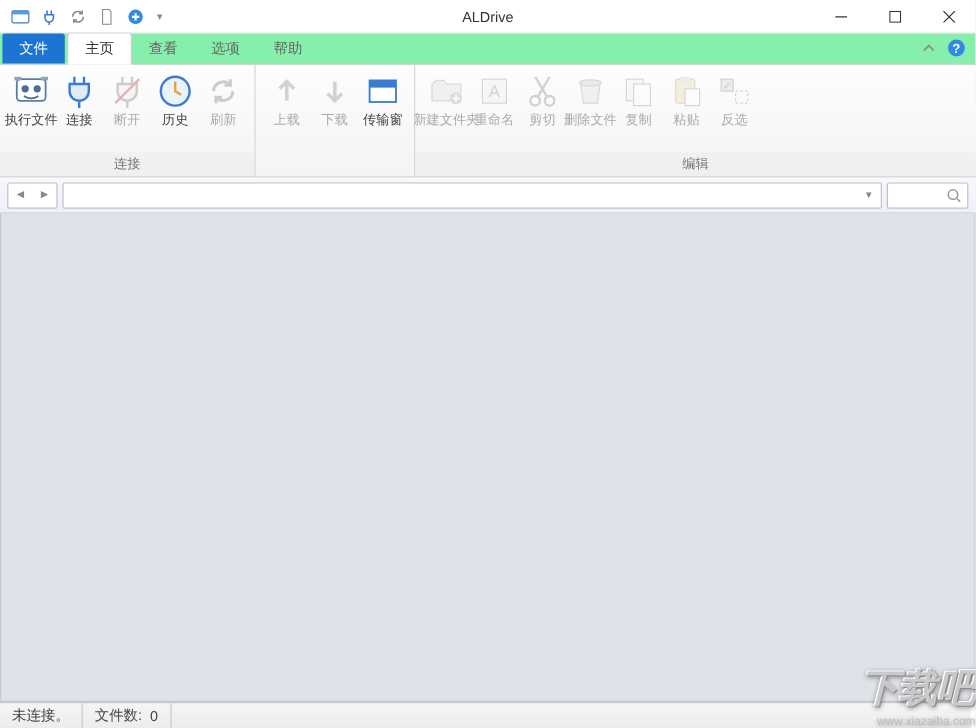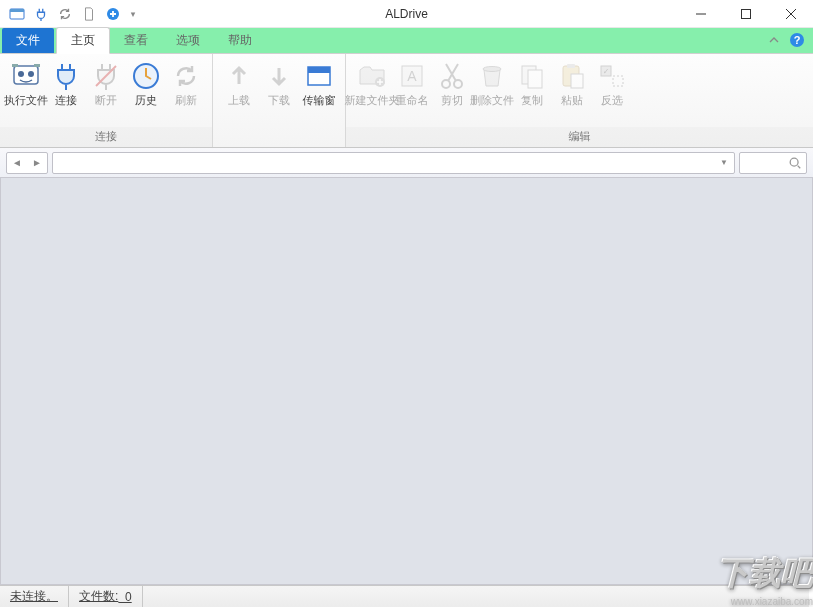--- a/index.html
+++ b/index.html
@@ -35,21 +35,21 @@
 .nav-arrows { display: flex; background: #fff; border: 1px solid #c0c0c8; border-radius: 2px; }
 .nav-arrow { width: 20px; height: 20px; display: flex; align-items: center; justify-content: center; cursor: pointer; color: #888; font-size: 10px; }
 .address { flex: 1; height: 22px; background: #fff; border: 1px solid #c0c0c8; border-radius: 2px; position: relative; }
 .address-drop { position: absolute; right: 2px; top: 2px; width: 16px; height: 16px; display: flex; align-items: center; justify-content: center; color: #888; font-size: 8px; cursor: pointer; }
 .searchbox { width: 68px; height: 22px; background: #fff; border: 1px solid #c0c0c8; border-radius: 2px; display: flex; align-items: center; justify-content: flex-end; padding-right: 4px; }
 
 
 .content { position: absolute; top: 178px; left: 0; right: 0; bottom: 22px; background: #dfe2e9; border: 1px solid #c8c8d0; border-top: none; }
 
 
-.statusbar { position: absolute; bottom: 0; left: 0; right: 4px; height: 22px; background: linear-gradient(#f5f5f5, #ececec); border-top: 1px solid #c8c8c8; display: flex; align-items: center; font-size: 12px; color: #444; text-decoration: underline; }
+.statusbar { position: absolute; bottom: 0; left: 0; right: 4px; height: 22px; background: linear-gradient(#f5f5f5, #ececec); border-top: 1px solid #c8c8c8; display: flex; align-items: center; font-size: 12px; color: #444; }
 .status-cell { padding: 0 10px; border-right: 1px solid #c8c8c8; height: 100%; display: flex; align-items: center; }
 
 
 .watermark { position: absolute; right: 0; bottom: 0; pointer-events: none; opacity: 0.95; filter: drop-shadow(0 1px 2px rgba(0,0,0,0.4)); }
 .watermark .big { font-size: 32px; font-weight: bold; font-style: italic; color: #c8c8c8; text-shadow: 1px 1px 0 #888, -1px -1px 0 #fff; text-align: right; }
 .watermark .small { font-size: 10px; color: #bbb; text-align: right; }
 
 svg { display: block; }
 </style>
 </head>

